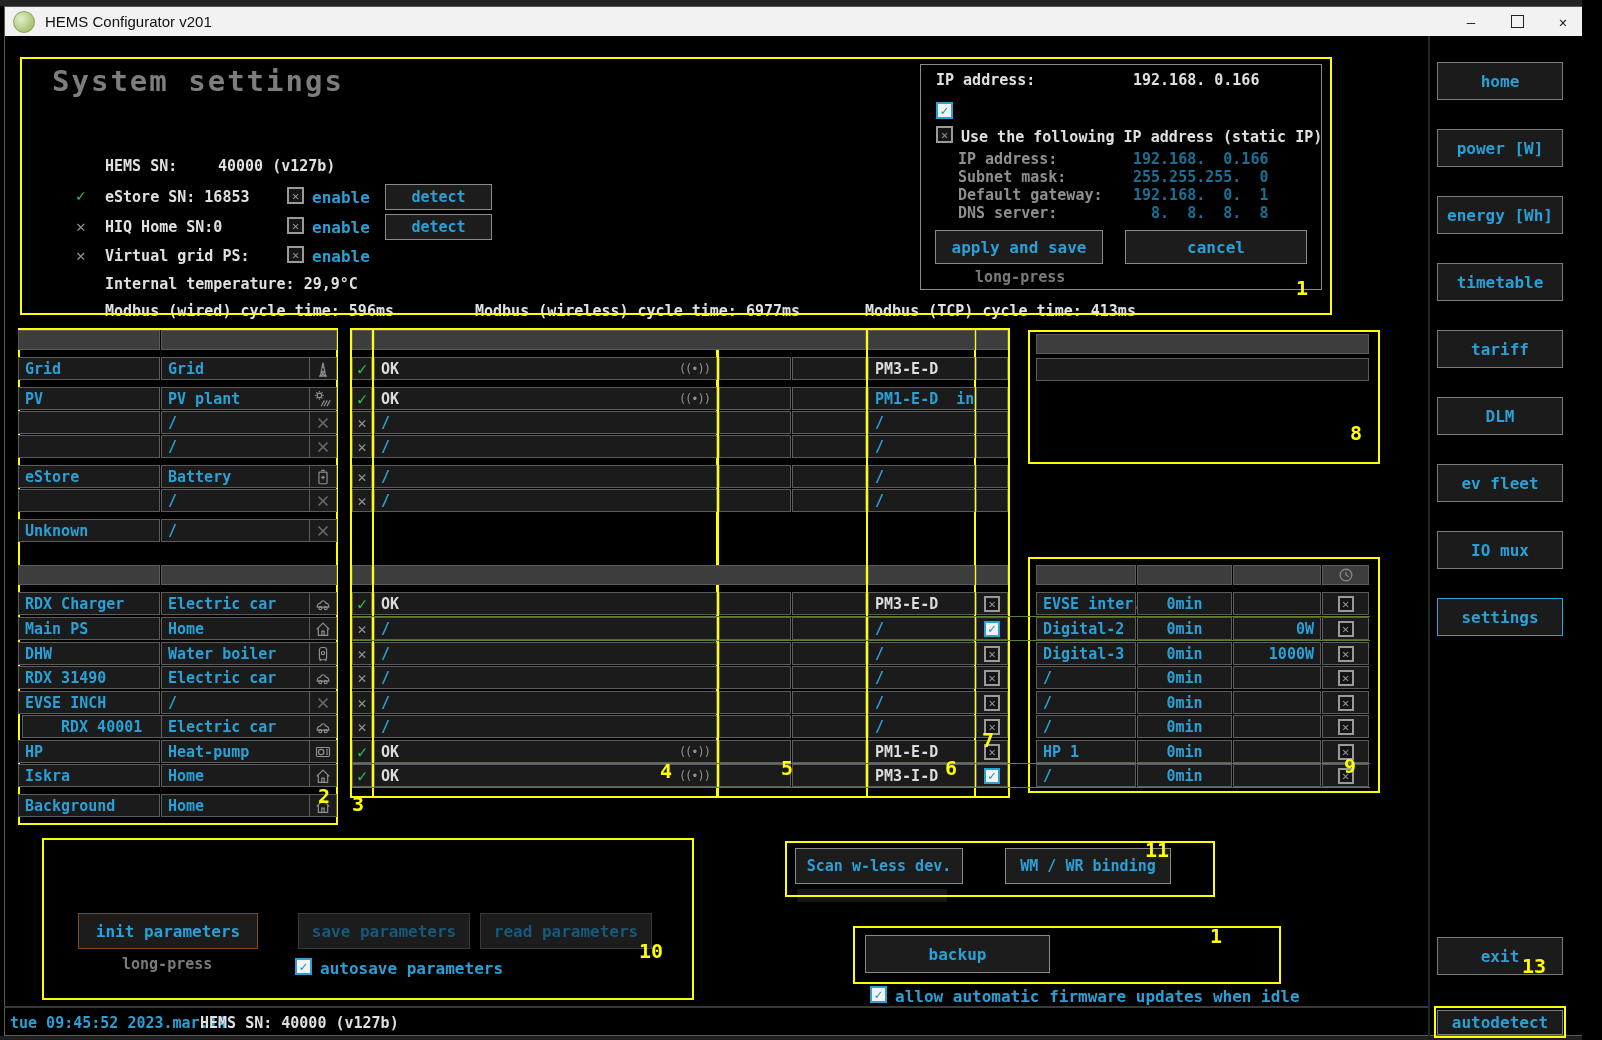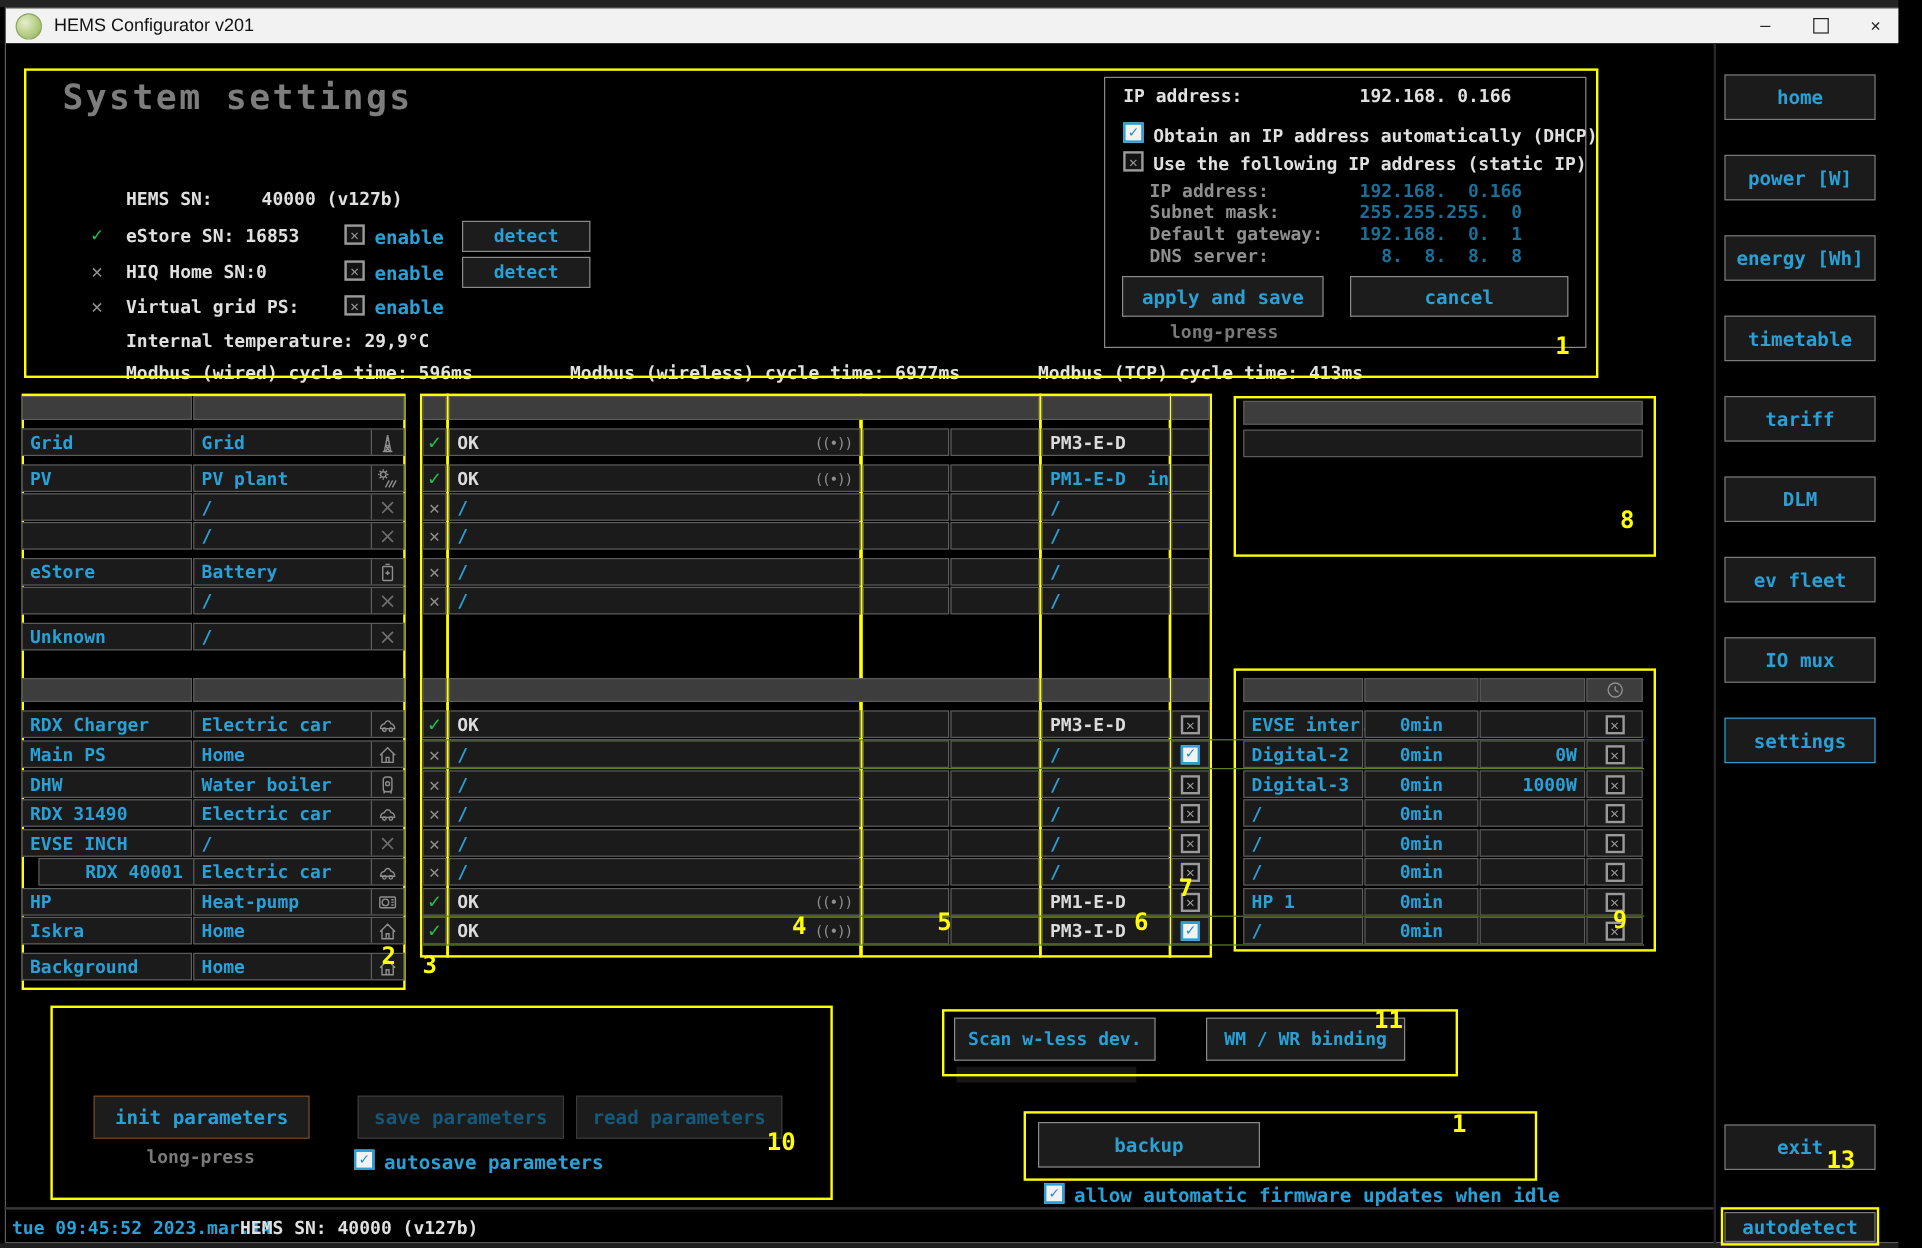--- a/index.html
+++ b/index.html
@@ -104,21 +104,20 @@
 
   <div class="t15w" style="left:105px;top:275px;">Internal temperature: 29,9°C</div>
   <div class="t15w" style="left:105px;top:302px;">Modbus (wired) cycle time: 596ms</div>
   <div class="t15w" style="left:475px;top:302px;">Modbus (wireless) cycle time: 6977ms</div>
   <div class="t15w" style="left:865px;top:302px;">Modbus (TCP) cycle time: 413ms</div>
 
   <div class="abs ipframe" style="left:920px;top:64px;width:402px;height:226px;"></div>
   <div class="t15w" style="left:936px;top:71px;">IP address:</div>
   <div class="t15w" style="left:1133px;top:71px;">192.168. 0.166</div>
   <span class="cbx blue abs" style="left:936px;top:102px;">✓</span>
-  <div class="t15w" style="left:961px;top:104px;">Obtain an IP address automatically (DHCP)</div>
   <span class="cbx abs" style="left:936px;top:126px;">✕</span>
   <div class="t15w" style="left:961px;top:128px;">Use the following IP address (static IP)</div>
   <div class="t15g" style="left:958px;top:150px;">IP address:</div>
   <div class="t15d" style="left:1133px;top:150px;">192.168.  0.166</div>
   <div class="t15g" style="left:958px;top:168px;">Subnet mask:</div>
   <div class="t15d" style="left:1133px;top:168px;text-align:right;">255.255.255.  0</div>
   <div class="t15g" style="left:958px;top:186px;">Default gateway:</div>
   <div class="t15d" style="left:1133px;top:186px;">192.168.  0.  1</div>
   <div class="t15g" style="left:958px;top:204px;">DNS server:</div>
   <div class="t15d" style="left:1133px;top:204px;">  8.  8.  8.  8</div>
@@ -287,21 +286,21 @@
     <div class="cell" style="left: 18px; top: 691px; width: 142px; height: 23px;">EVSE INCH</div>
     <div class="cell" style="left: 161px; top: 691px; width: 176px; height: 23px;"><span>/</span><span class="iconbox"><svg width="18" height="18" viewBox="0 0 20 20" fill="none" stroke="#8f8f8f" stroke-width="1.3">
           <path d="M5 5 L15 15 M15 5 L5 15" stroke="#6e6e6e" stroke-width="1.6"></path>
         </svg></span></div>
     <div class="cell statc fail" style="left: 352px; top: 691px; width: 20px; height: 23px;">✕</div>
     <div class="cell" style="left: 374px; top: 691px; width: 343px; height: 23px;"><span class="">/</span></div>
     <div class="cell ctr" style="left: 719px; top: 691px; width: 72px; height: 23px;"></div>
     <div class="cell ctr" style="left: 792px; top: 691px; width: 74px; height: 23px;"></div>
     <div class="cell" style="left: 868px; top: 691px; width: 107px; height: 23px;">/</div>
     <div class="cell statc" style="left: 976px; top: 691px; width: 32px; height: 23px;"><span class="cbx" style="width: 16px; height: 16px;">✕</span></div>
-    <div class="cell" style="left: 32px; top: 715px; width: 142px; height: 23px; padding-left: 38px;">RDX 40001</div>
+    <div class="cell" style="left: 22px; top: 715px; width: 142px; height: 23px; padding-left: 38px;">RDX 40001</div>
     <div class="cell" style="left: 161px; top: 715px; width: 176px; height: 23px;"><span>Electric car</span><span class="iconbox"><svg width="18" height="18" viewBox="0 0 20 20" fill="none" stroke="#8f8f8f" stroke-width="1.3">
           <path d="M3.5 13.5 Q3.5 9.6 7 9.1 L8.6 6.9 Q10 5.9 11.8 6.9 L13.3 9.1 Q16.5 9.6 16.5 13.5 Z"></path>
           <circle cx="7" cy="14.6" r="1.6"></circle>
           <circle cx="13" cy="14.6" r="1.6"></circle>
         </svg></span></div>
     <div class="cell statc fail" style="left: 352px; top: 715px; width: 20px; height: 23px;">✕</div>
     <div class="cell" style="left: 374px; top: 715px; width: 343px; height: 23px;"><span class="">/</span></div>
     <div class="cell ctr" style="left: 719px; top: 715px; width: 72px; height: 23px;"></div>
     <div class="cell ctr" style="left: 792px; top: 715px; width: 74px; height: 23px;"></div>
     <div class="cell" style="left: 868px; top: 715px; width: 107px; height: 23px;">/</div>

